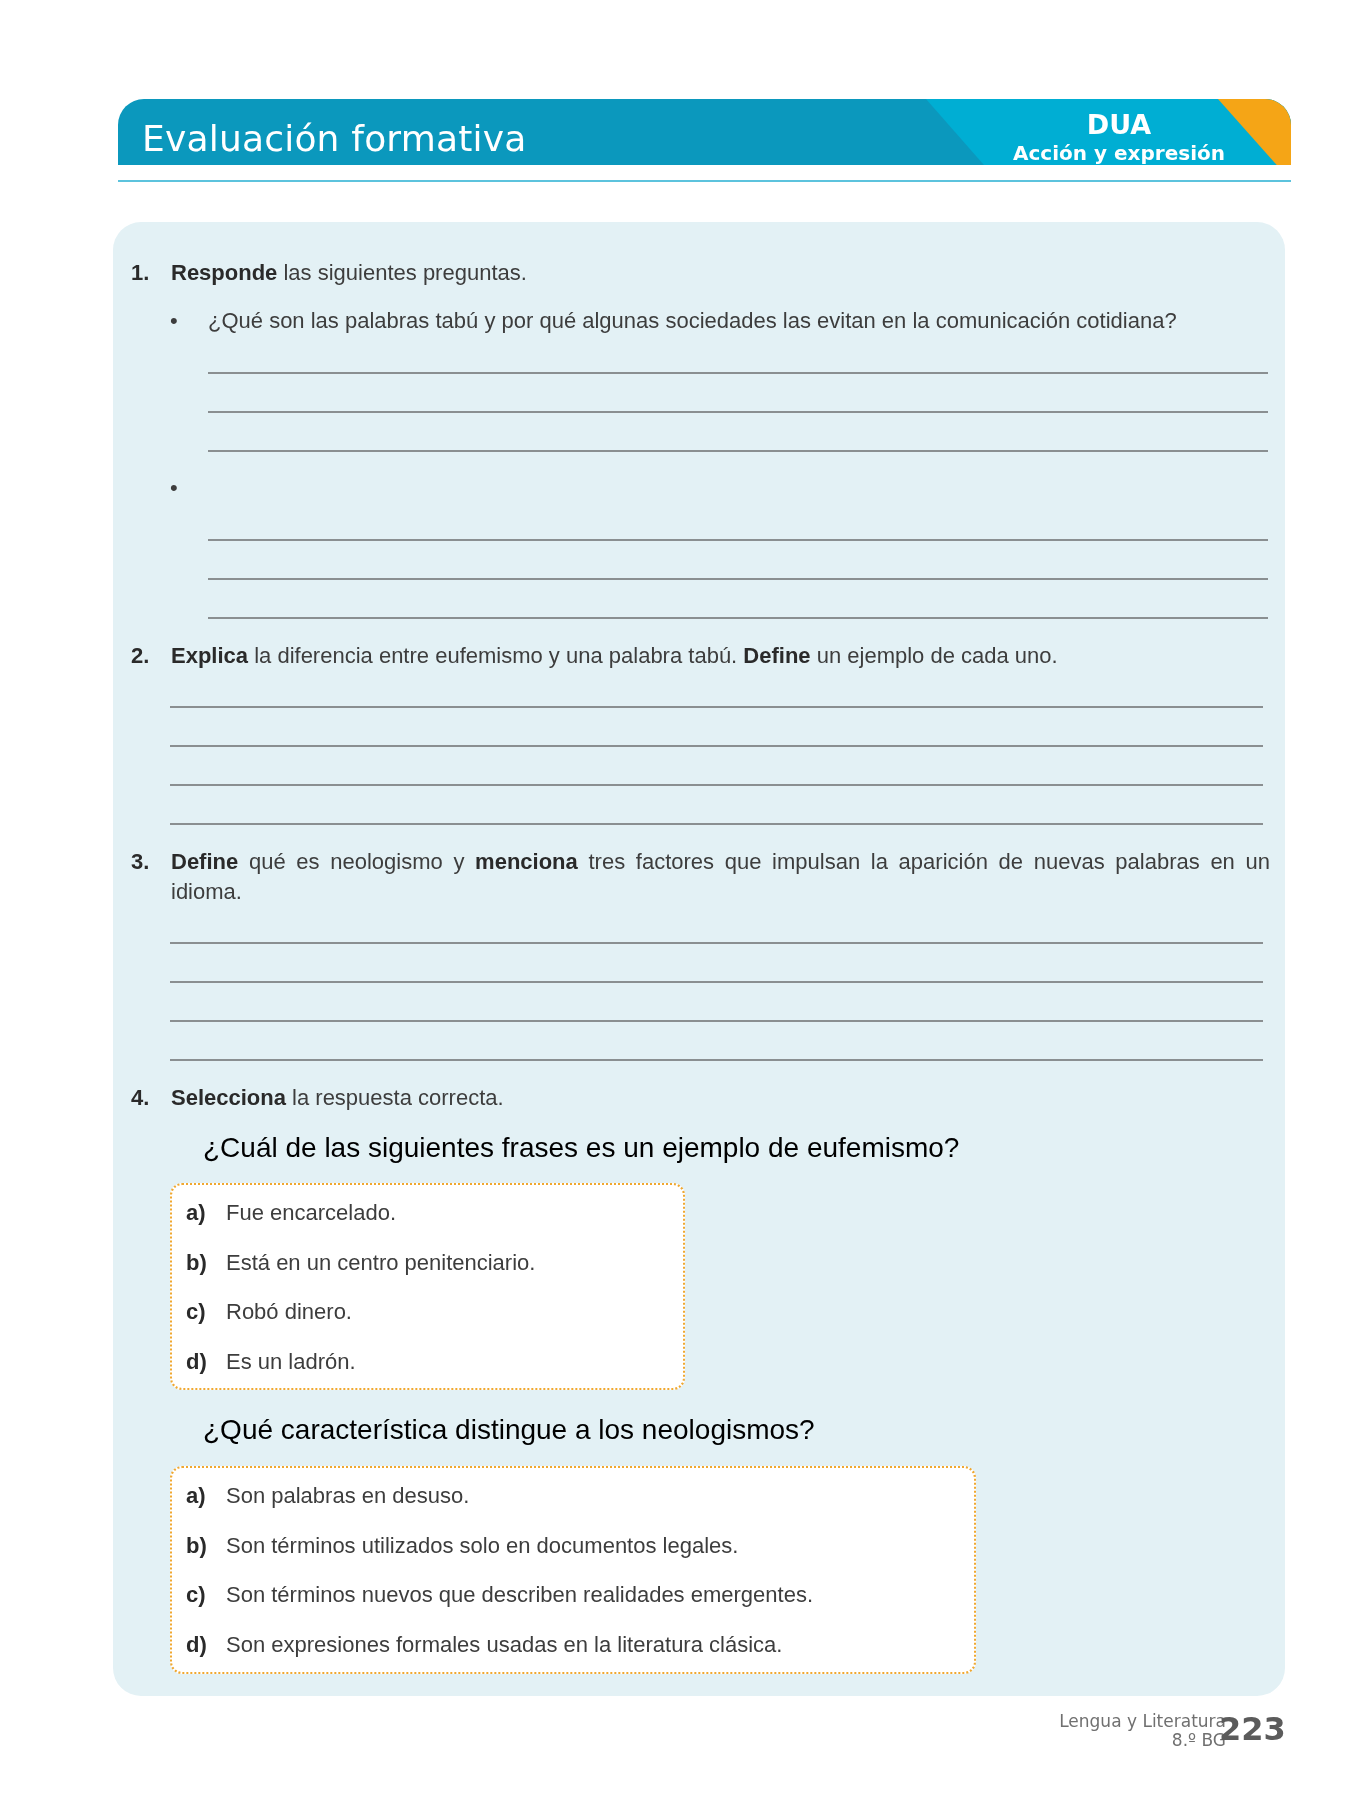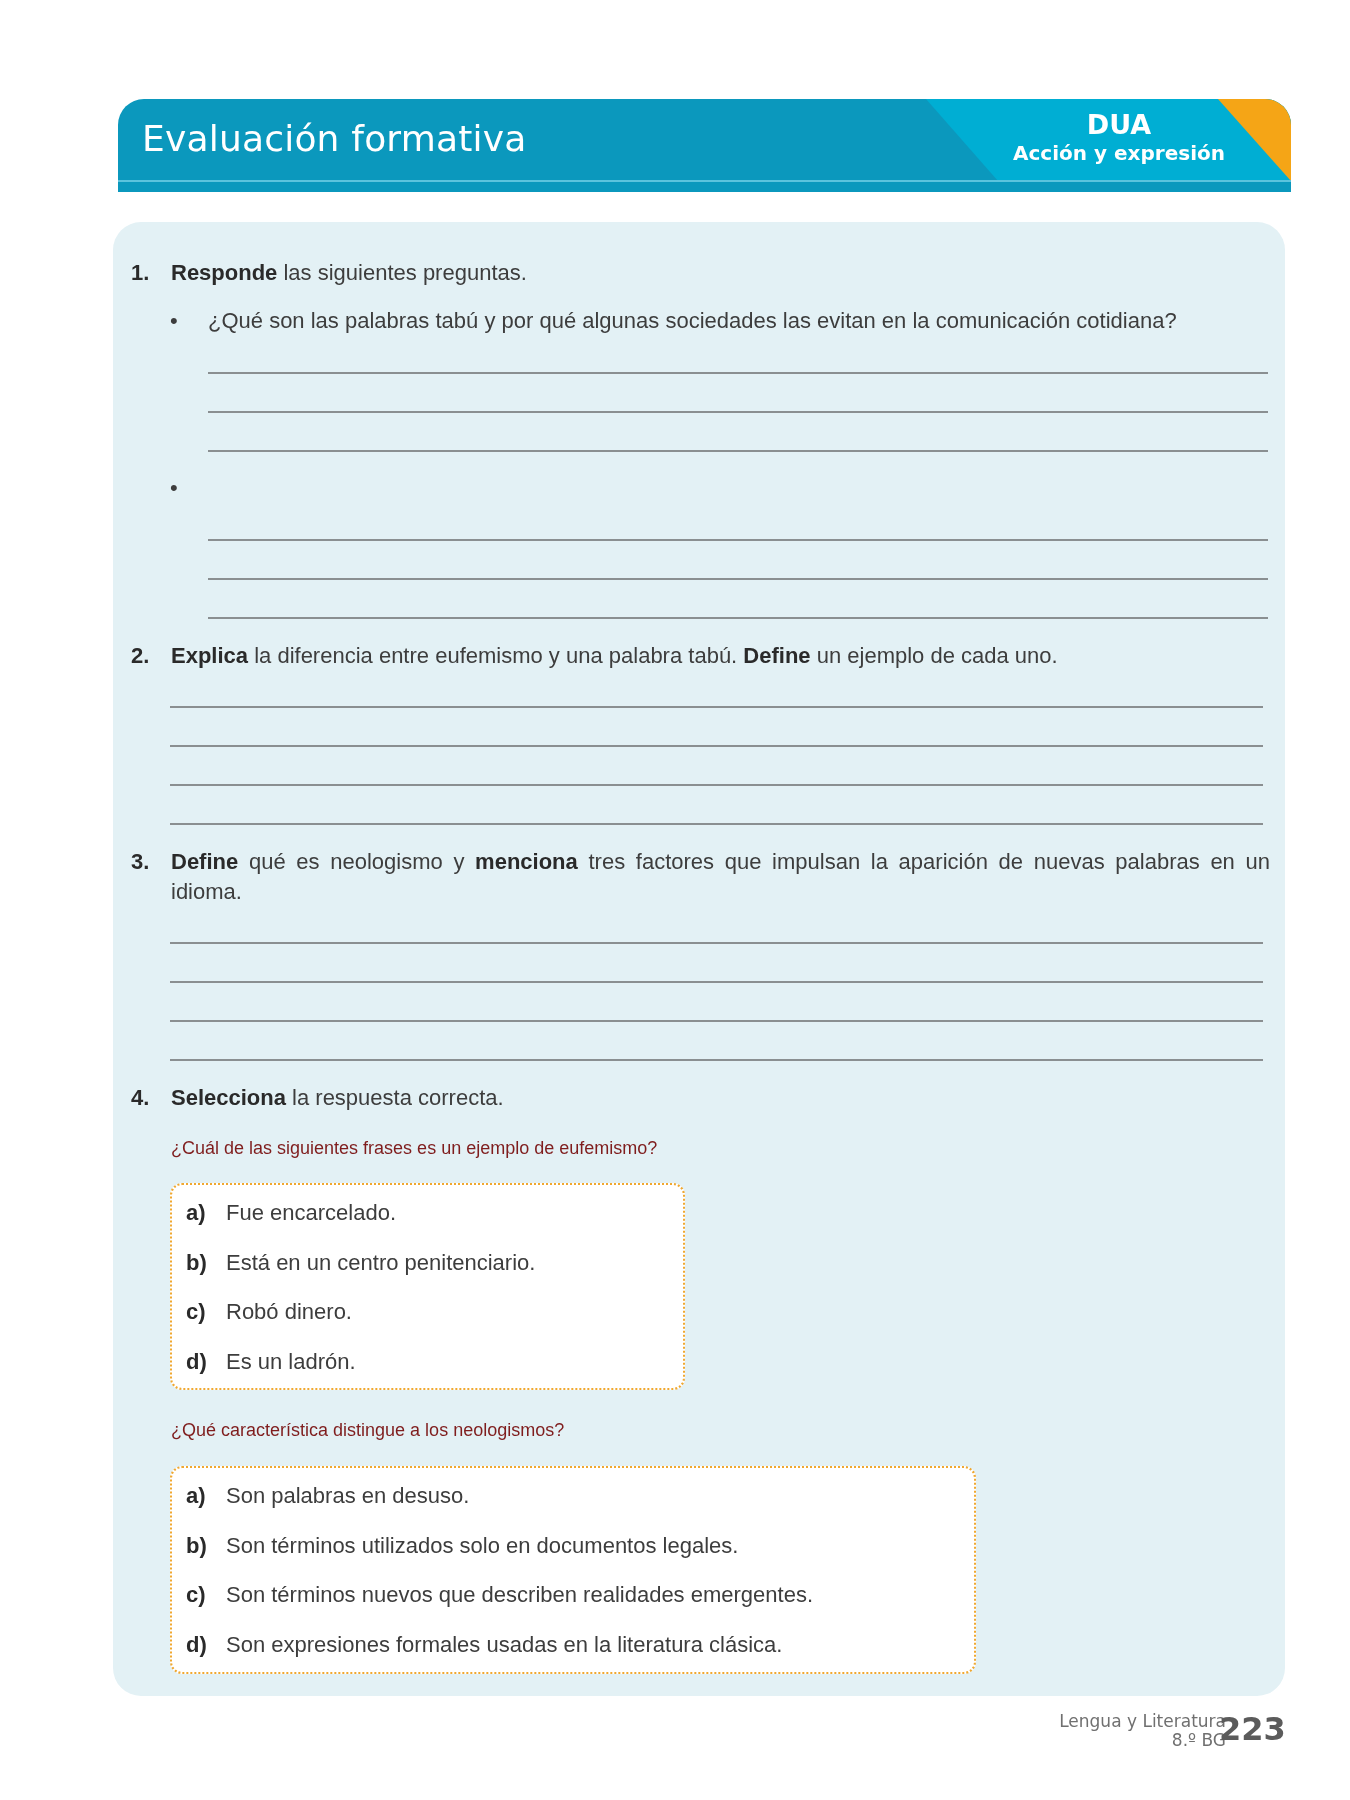--- a/index.html
+++ b/index.html
@@ -1,21 +1,21 @@
 <!DOCTYPE html>
 <html><head>
 <meta charset="utf-8">
 <style>
   * { box-sizing: border-box; margin: 0; padding: 0; }
   html, body { width: 1350px; height: 1800px; background: #ffffff; overflow: hidden; }
   body { position: relative; font-family: "Liberation Sans", sans-serif; color: #3a3a3a; }
 
   
   .banner {
-    position: absolute; left: 118px; top: 99px; width: 1173px; height: 93px;
+    position: absolute; left: 118px; top: 99px; width: 1173px; height: 66px;
     border-radius: 26px 26px 0 0; overflow: hidden; background: #0b98bd;
   }
   .banner-title {
     position: absolute; left: 24px; top: 19px; color: #ffffff;
     font-family: "DejaVu Sans", sans-serif; font-size: 36px; font-weight: normal; letter-spacing: 0.2px;
   }
   .banner-right {
     position: absolute; left: 0; top: 0; width: 100%; height: 100%;
   }
   .banner-right svg { position: absolute; left: 0; top: 0; }
@@ -46,21 +46,21 @@
 
   .justify { text-align: justify; text-align-last: left; }
 
   .options {
     position: absolute; background: #ffffff; border: 2px dotted #f0a830; border-radius: 12px;
   }
   .opt { position: absolute; left: 14px; font-size: 22px; line-height: 30px; color: #3d3d3d; white-space: nowrap; }
   .opt .letter { position: absolute; left: 0; top: 0; font-weight: bold; color: #2a2a2a; }
   .opt .otext { position: absolute; left: 40px; top: 0; }
 
-  .subq { position: absolute; font-size: 18px; line-height: 30px; color: #7f1d1d; white-space: nowrap; }
+  .subq { position: absolute; font-size: 28px; line-height: 30px; color: #000000; white-space: nowrap; margin-left: 32px; }
 
   
   .footer-subject {
     position: absolute; right: 124px; top: 1712px; text-align: right;
     font-family: "DejaVu Sans", sans-serif; font-size: 17px; color: #707070; line-height: 19px;
   }
   .footer-page {
     position: absolute; left: 1219px; top: 1710px;
     font-family: "DejaVu Sans", sans-serif; font-weight: bold; font-size: 32px; color: #5b5b5b; text-align: center;
   }

